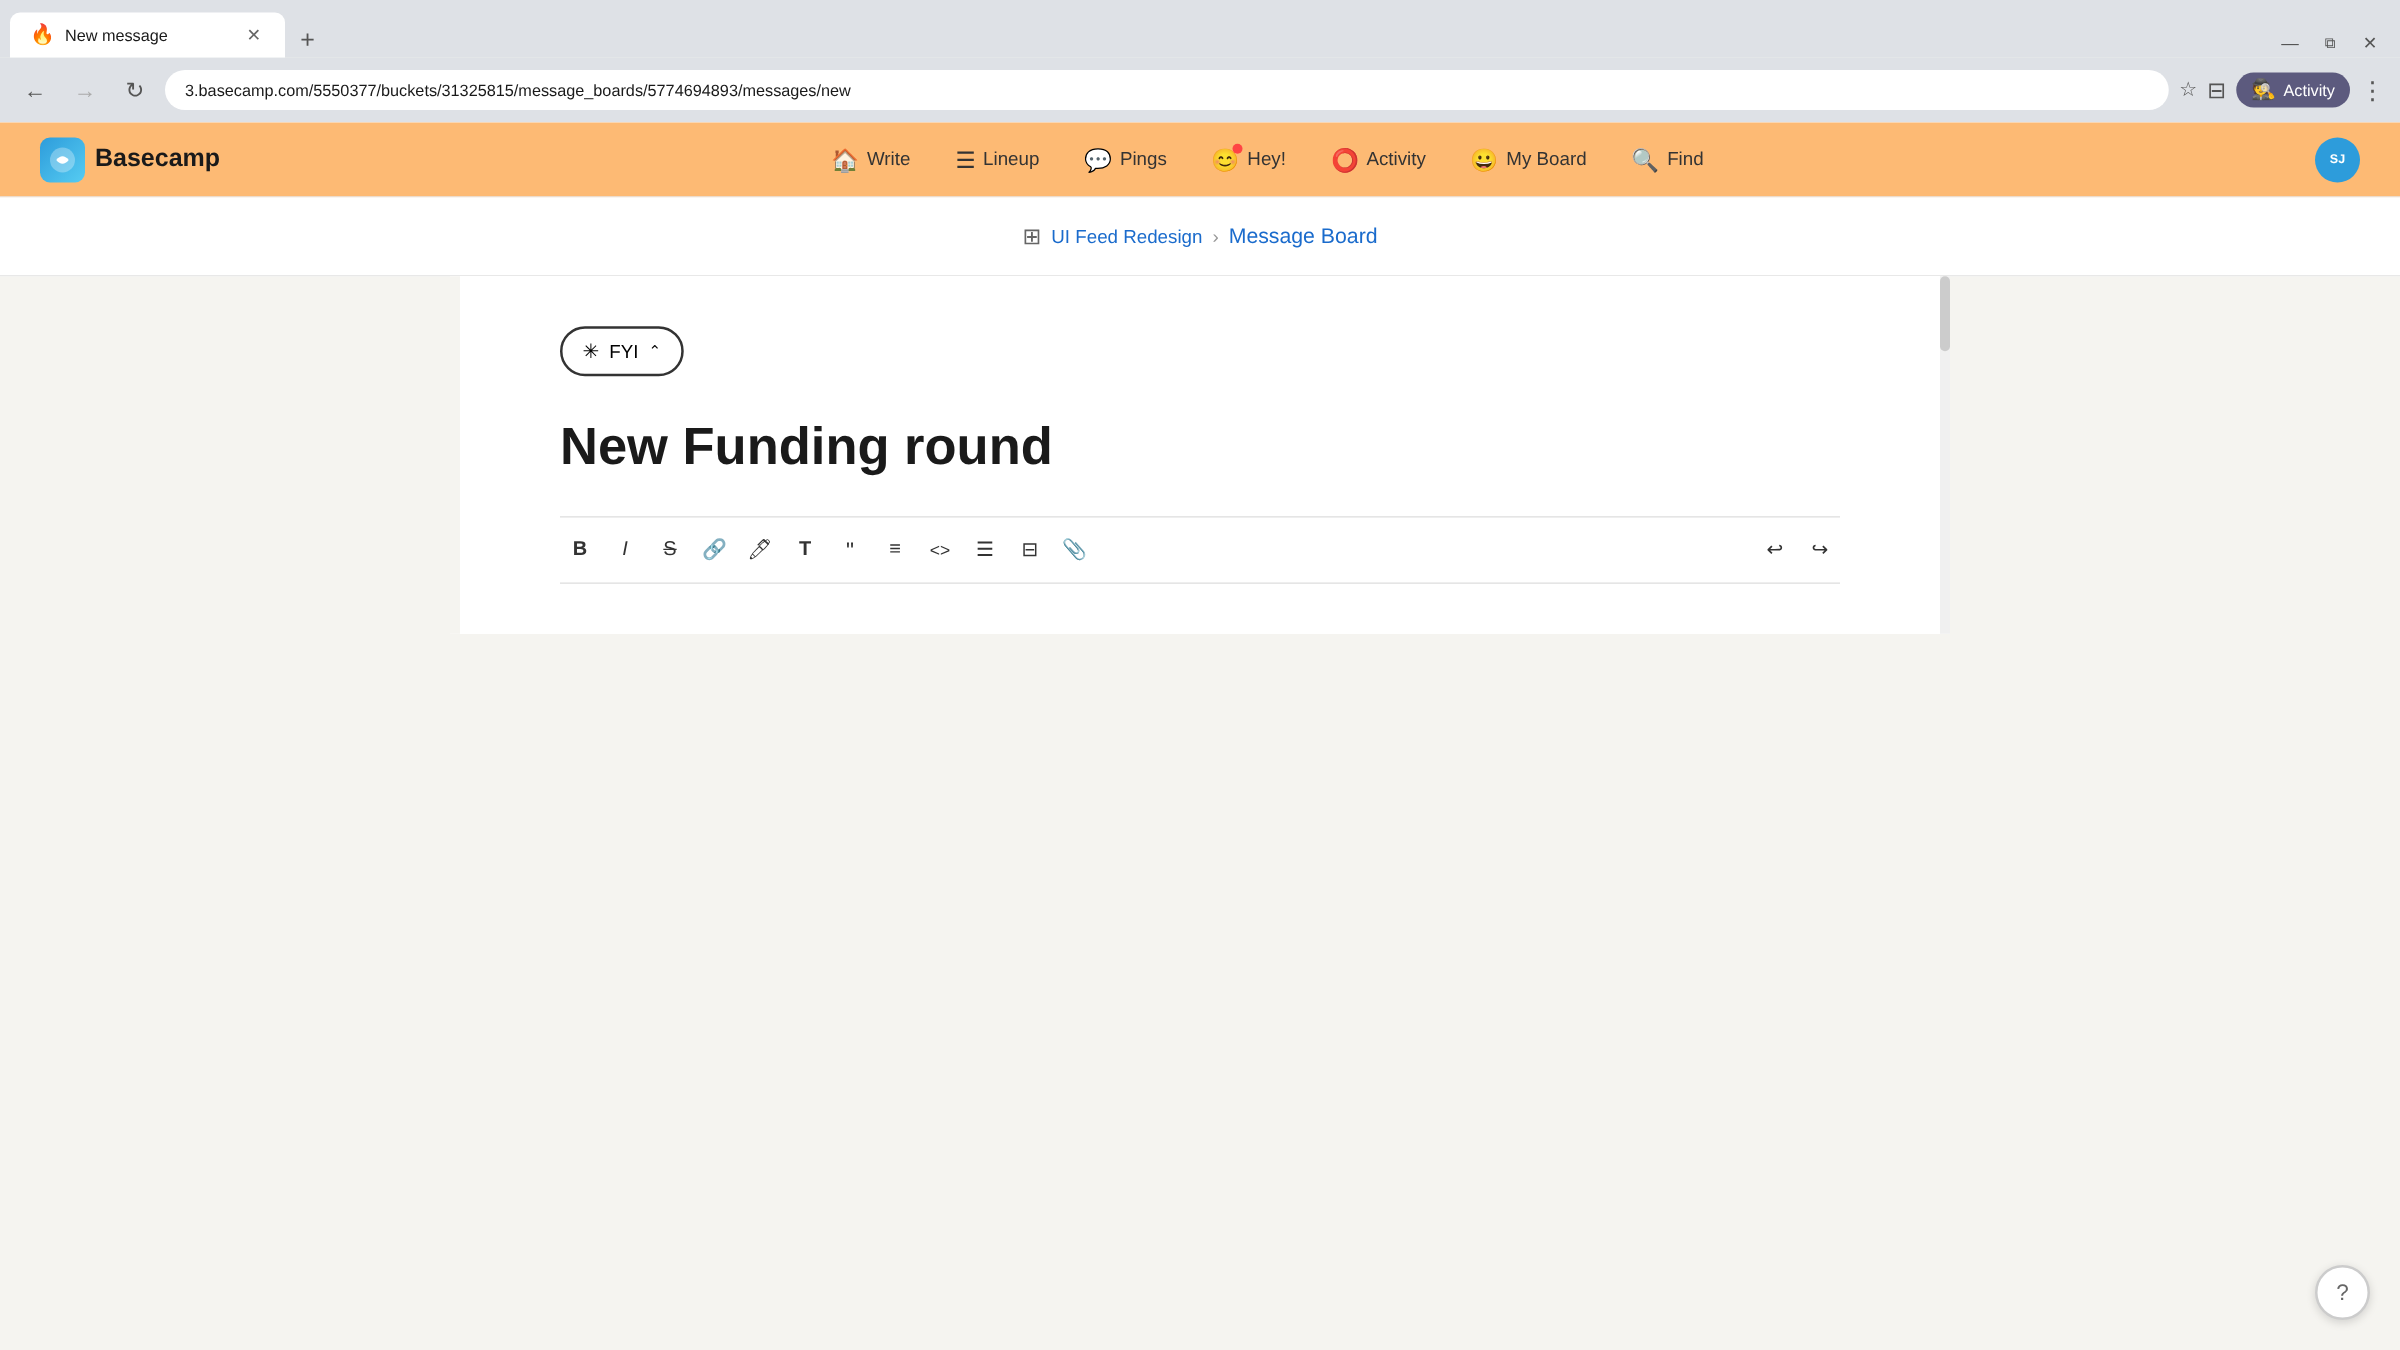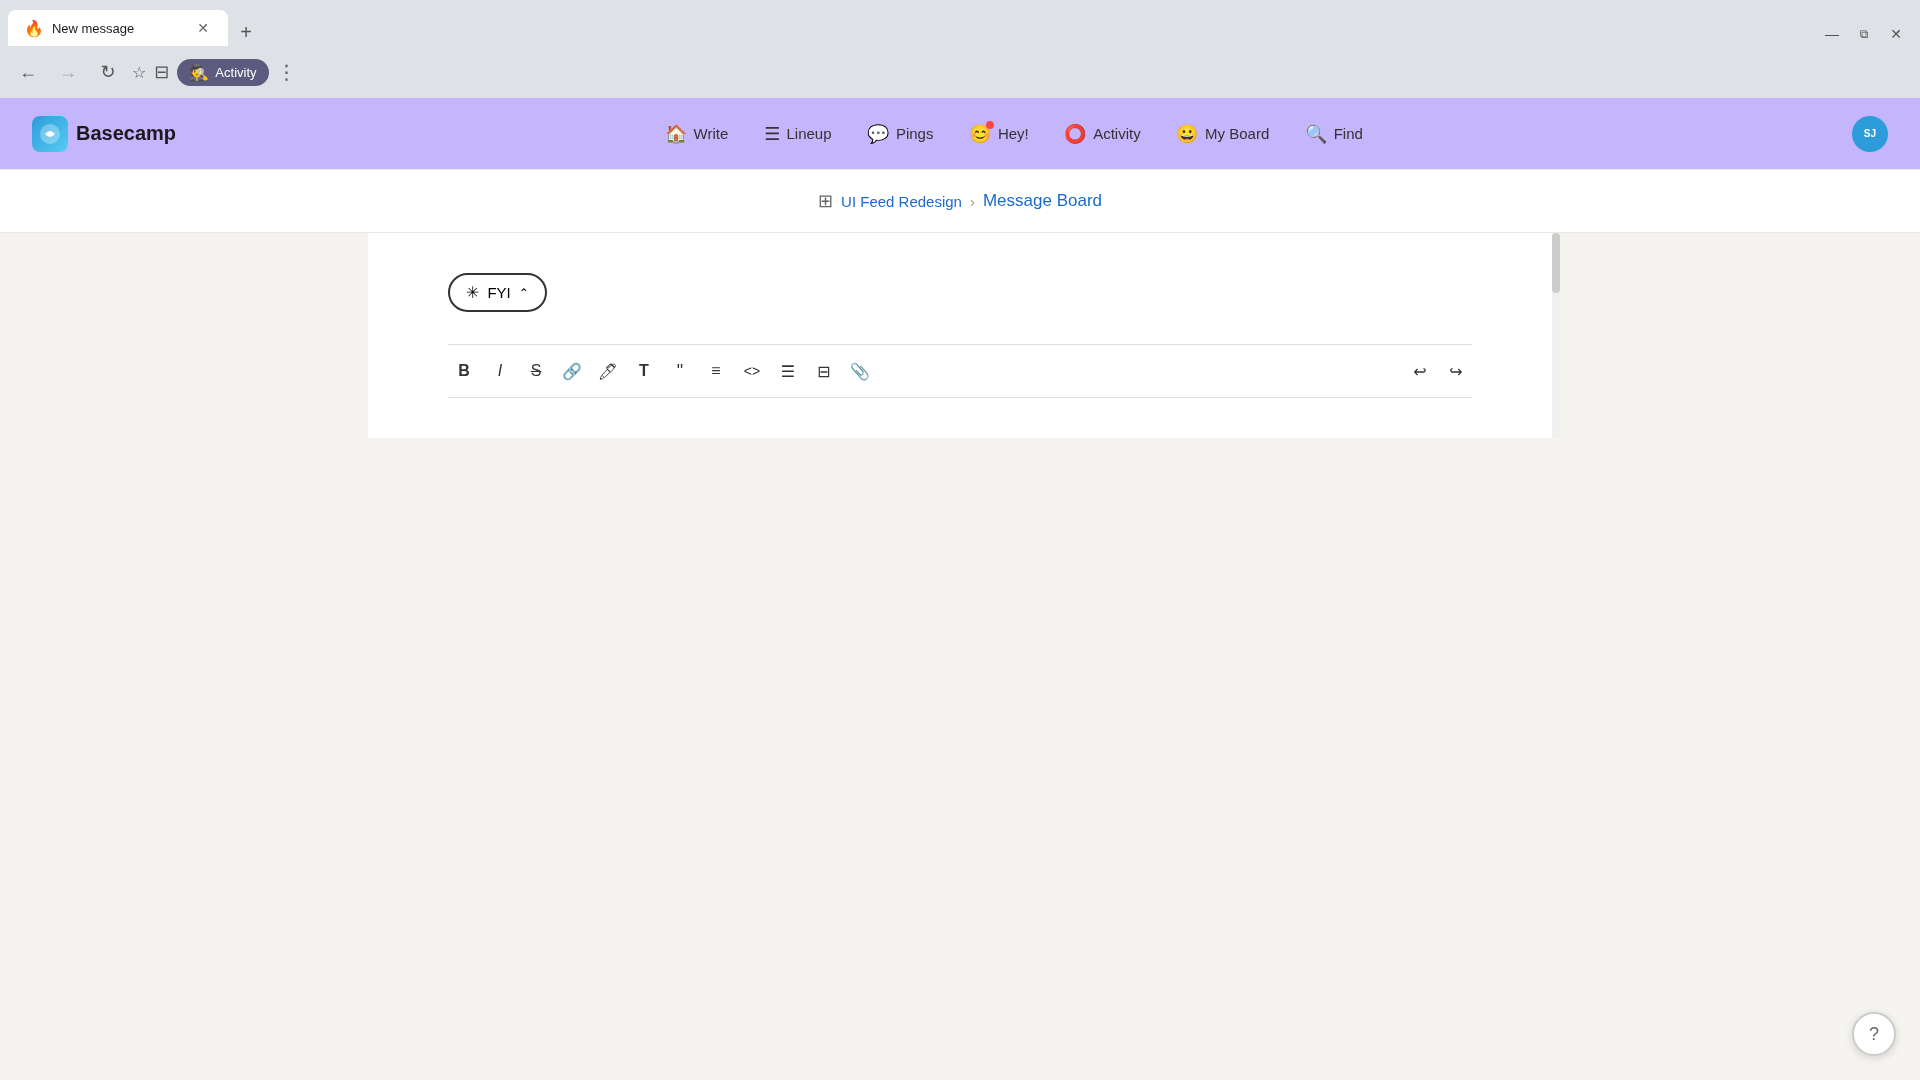--- a/index.html
+++ b/index.html
@@ -22,33 +22,36 @@
       <span style="width:24px;height:24px;display:flex;align-items:center;justify-content:center;cursor:pointer;color:#555;font-size:14px;">—</span>
       <span style="width:24px;height:24px;display:flex;align-items:center;justify-content:center;cursor:pointer;color:#555;font-size:12px;">⧉</span>
       <span style="width:24px;height:24px;display:flex;align-items:center;justify-content:center;cursor:pointer;color:#555;font-size:14px;">✕</span>
     </div>
   </div>
 
   <div style="display:flex;align-items:center;gap:8px;padding:6px 12px;background:#dee1e6;height:52px;">
     <span style="width:32px;height:32px;border-radius:50%;display:flex;align-items:center;justify-content:center;cursor:pointer;color:#555;font-size:18px;">←</span>
     <span style="width:32px;height:32px;border-radius:50%;display:flex;align-items:center;justify-content:center;cursor:pointer;color:#aaa;font-size:18px;">→</span>
     <span style="width:32px;height:32px;border-radius:50%;display:flex;align-items:center;justify-content:center;cursor:pointer;color:#555;font-size:18px;">↻</span>
+    <div style="flex:1;height:32px;border-radius:16px;background:#fff;border:none;padding:0 16px;font-size:13px;color:#1a1a1a;display:flex;align-items:center;">
+      <span style="font-size:13px;color:#1a1a1a;">3.basecamp.com/5550377/buckets/31325815/message_boards/5774694893/messages/new</span>
+    </div>
     <span style="font-size:16px;color:#555;cursor:pointer;">☆</span>
     <span style="font-size:18px;color:#555;cursor:pointer;">⊟</span>
     <div style="display:flex;align-items:center;gap:6px;background:#5c5a7e;color:#fff;padding:4px 12px;border-radius:20px;">
       <span>🕵</span>
       <span style="font-size:13px;">Activity</span>
     </div>
     <span style="font-size:20px;color:#555;cursor:pointer;">⋮</span>
   </div>
 </div>
 
 <div style="background:#fff;">
 
-  <div style="display:flex;align-items:center;padding:0 32px;height:72px;background:#c4b5fd;border-bottom:1px solid #e8e8e8;">
+  <div style="display:flex;align-items:center;padding:0 32px;height:60px;background:#fdba74;border-bottom:1px solid #e8e8e8;">
     <div style="display:flex;align-items:center;gap:8px;cursor:pointer;">
       <div style="width:36px;height:36px;border-radius:8px;background:linear-gradient(135deg,#2d9cdb,#56ccf2);display:flex;align-items:center;justify-content:center;">
         <svg width="22" height="22" viewBox="0 0 22 22" fill="none">
             <circle cx="11" cy="11" r="10" fill="white" fill-opacity="0.3"></circle>
             <path d="M6 11 Q11 5 16 11 Q11 17 6 11Z" fill="white"></path>
           </svg>
       </div>
       <span style="font-size:20px;font-weight:600;color:#1a1a1a;">Basecamp</span>
     </div>
 
@@ -106,20 +109,21 @@
       <div style="flex:1;padding:40px 80px;background:#fff;">
 
         
         <div style="display:inline-flex;align-items:center;gap:8px;padding:8px 16px;border:2px solid #333;border-radius:24px;background:#fff;cursor:pointer;font-size:15px;font-weight:500;margin-bottom:32px;">
           <span style="font-size:16px;">✳</span>
           <span>FYI</span>
           <span style="font-size:12px;">⌃</span>
         </div>
 
         
+        <div style="font-size:42px;font-weight:700;color:#1a1a1a;margin-bottom:32px;outline:none;">New Funding round</div>
 
         
         <div style="display:flex;align-items:center;padding:10px 0;border-top:1px solid #ddd;border-bottom:1px solid #ddd;gap:4px;">
           <button style="width:32px;height:32px;display:flex;align-items:center;justify-content:center;cursor:pointer;border-radius:4px;border:none;background:transparent;font-size:16px;font-weight:900;color:#333;">B</button>
           <button style="width:32px;height:32px;display:flex;align-items:center;justify-content:center;cursor:pointer;border-radius:4px;border:none;background:transparent;font-size:16px;font-style:italic;color:#333;">I</button>
           <button style="width:32px;height:32px;display:flex;align-items:center;justify-content:center;cursor:pointer;border-radius:4px;border:none;background:transparent;font-size:16px;color:#333;text-decoration:line-through;">S</button>
           <button style="width:32px;height:32px;display:flex;align-items:center;justify-content:center;cursor:pointer;border-radius:4px;border:none;background:transparent;font-size:16px;color:#333;">🔗</button>
           <button style="width:32px;height:32px;display:flex;align-items:center;justify-content:center;cursor:pointer;border-radius:4px;border:none;background:transparent;font-size:16px;color:#333;">🖊</button>
           <button style="width:32px;height:32px;display:flex;align-items:center;justify-content:center;cursor:pointer;border-radius:4px;border:none;background:transparent;font-size:16px;font-weight:700;color:#333;">T</button>
           <button style="width:32px;height:32px;display:flex;align-items:center;justify-content:center;cursor:pointer;border-radius:4px;border:none;background:transparent;font-size:18px;color:#333;">"</button>

